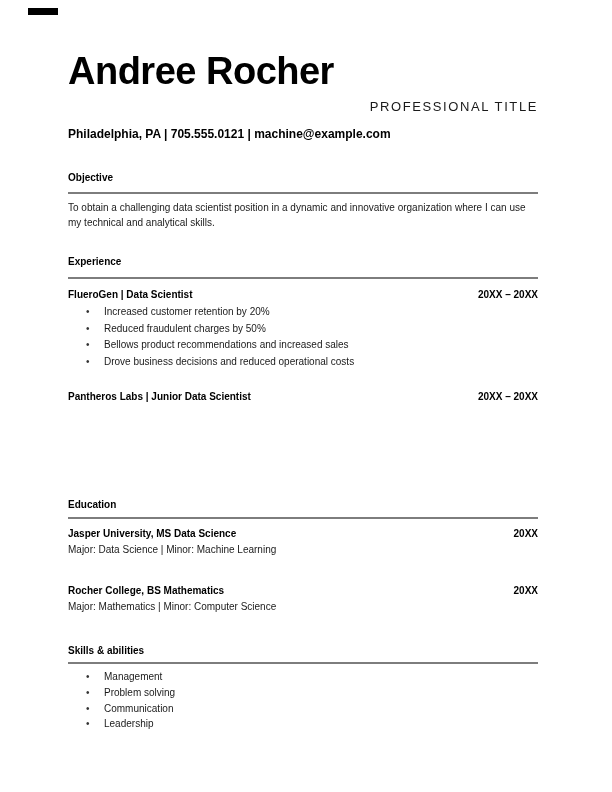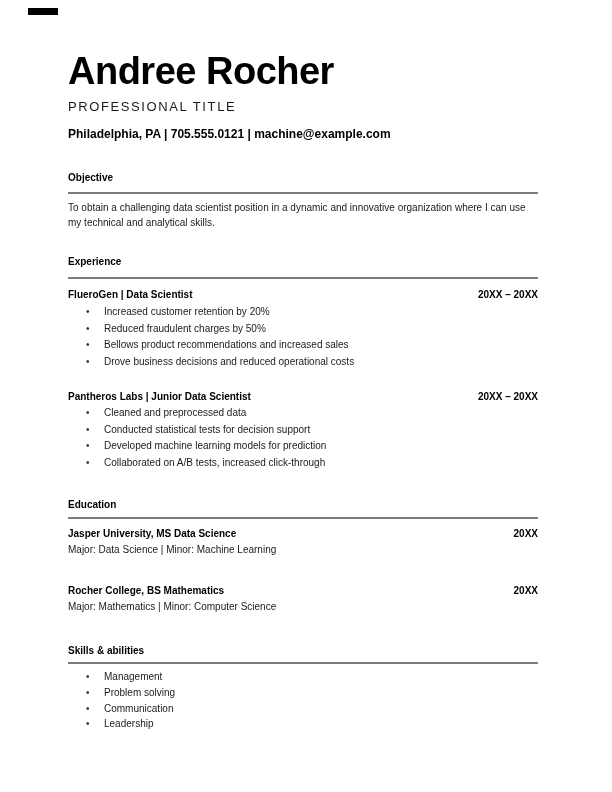--- a/index.html
+++ b/index.html
@@ -8,21 +8,21 @@
     position:relative;
     width:612px; height:792px;
     background:#ffffff;
     font-family:"Liberation Sans","DejaVu Sans",sans-serif;
     color:#000000;
     overflow:hidden;
   }
   .abs { position:absolute; left:68px; width:470px; }
   .corner-mark { position:absolute; left:28px; top:8px; width:30px; height:7px; background:#000000; }
   .name { top:49px; font-size:38px; font-weight:700; line-height:44px; letter-spacing:-0.5px; white-space:nowrap; }
-  .prof-title { top:99px; font-size:13px; font-weight:400; letter-spacing:1.6px; line-height:16px; color:#1a1a1a; white-space:nowrap; }
+  .prof-title { top:99px; font-size:13px; font-weight:400; letter-spacing:1.6px; line-height:16px; color:#1a1a1a; white-space:nowrap;text-align:right; }
   .contact { top:127px; font-size:12px; font-weight:700; line-height:15px; white-space:nowrap; }
   .sec-heading { font-size:10px; font-weight:700; line-height:16px; }
   .rule { position:absolute; left:68px; width:470px; height:2px; background:#7d7d7d; }
   .body-text { font-size:10px; line-height:14.5px; color:#1a1a1a; width:482px; }
   .row { display:flex; justify-content:space-between; align-items:baseline; font-size:10px; font-weight:700; line-height:14px; }
   .row .job-title, .row .dates { white-space:nowrap; }
   .details-line { font-size:10px; line-height:14px; color:#1a1a1a; white-space:nowrap; }
   ul { list-style:none; }
   li { position:relative; padding-left:36px; font-size:10px; color:#1a1a1a; white-space:nowrap; }
   li::before { content:"\2022"; position:absolute; left:18px; color:#333333; }
@@ -77,26 +77,20 @@
     <li>Increased customer retention by 20%</li>
     <li>Reduced fraudulent charges by 50%</li>
     <li>Bellows product recommendations and increased sales</li>
     <li>Drove business decisions and reduced operational costs</li>
   </ul>
 
   <div class="abs row job2-row">
     <span class="job-title">Pantheros Labs | Junior Data Scientist</span>
     <span class="dates">20XX – 20XX</span>
   </div>
-  <ul class="abs exp-list job2-list">
-    <li>Cleaned and preprocessed data</li>
-    <li>Conducted statistical tests for decision support</li>
-    <li>Developed machine learning models for prediction</li>
-    <li>Collaborated on A/B tests, increased click-through</li>
-  </ul>
 
   <div class="abs sec-heading h-education">Education</div>
   <div class="rule rule-3"></div>
 
   <div class="abs row edu1-row">
     <span class="job-title">Jasper University, MS Data Science</span>
     <span class="dates">20XX</span>
   </div>
   <div class="abs details-line edu1-details">Major: Data Science | Minor: Machine Learning</div>
 

